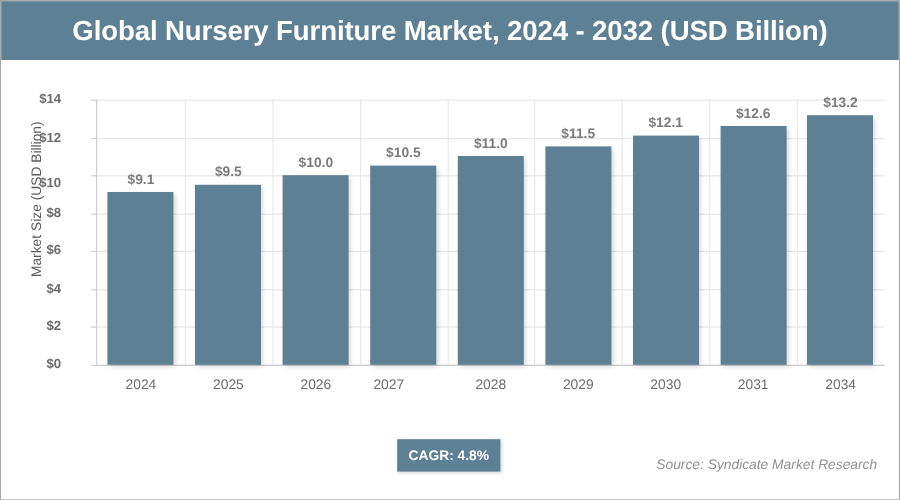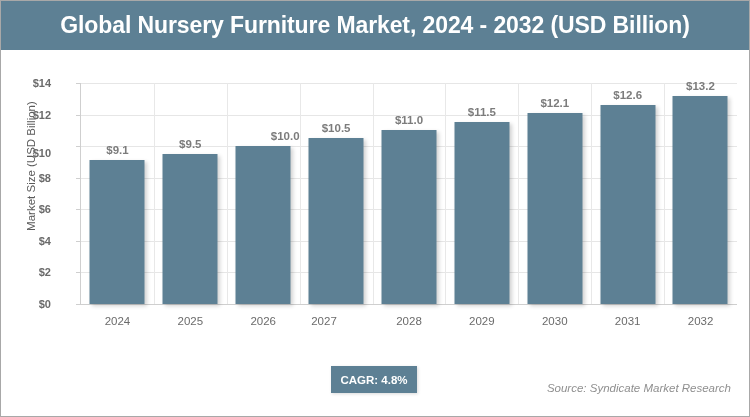--- a/index.html
+++ b/index.html
@@ -162,21 +162,21 @@
           <div class="bar-slot" style="left: 0px; width: 72.8889px;">
             <div class="bar" style="height: 143.65px; background: rgb(93, 128, 148);"></div>
             <div class="bar-value" style="bottom: 147.65px;">$9.1</div>
           </div>
           <div class="bar-slot" style="left: 72.8889px; width: 72.8889px;">
             <div class="bar" style="height: 149.964px; background: rgb(93, 128, 148);"></div>
             <div class="bar-value" style="bottom: 153.964px;">$9.5</div>
           </div>
           <div class="bar-slot" style="left: 145.778px; width: 72.8889px;">
             <div class="bar" style="height: 157.857px; background: rgb(93, 128, 148);"></div>
-            <div class="bar-value" style="bottom: 161.857px; margin-left: 22px;">$10.0</div>
+            <div class="bar-value" style="bottom: 161.857px;">$10.0</div>
           </div>
           <div class="bar-slot" style="left: 218.667px; width: 72.8889px;">
             <div class="bar" style="height: 165.75px; background: rgb(93, 128, 148);"></div>
             <div class="bar-value" style="bottom: 169.75px;">$10.5</div>
           </div>
           <div class="bar-slot" style="left: 291.556px; width: 72.8889px;">
             <div class="bar" style="height: 173.643px; background: rgb(93, 128, 148);"></div>
             <div class="bar-value" style="bottom: 177.643px;">$11.0</div>
           </div>
           <div class="bar-slot" style="left: 364.444px; width: 72.8889px;">
@@ -198,21 +198,21 @@
         </div>
       <div id="xticks">
           <div class="xtick-label" style="left: 36.4444px;">2024</div>
           <div class="xtick-label" style="left: 109.333px; text-align: right;">2025</div>
           <div class="xtick-label" style="left: 182.222px;">2026</div>
           <div class="xtick-label" style="left: 243px;">2027</div>
           <div class="xtick-label" style="left: 328px;">2028</div>
           <div class="xtick-label" style="left: 400.889px;">2029</div>
           <div class="xtick-label" style="left: 473.778px;">2030</div>
           <div class="xtick-label" style="left: 546.667px;">2031</div>
-          <div class="xtick-label" style="left: 619.556px;">2032</div>
+          <div class="xtick-label" style="left: 619.556px;">2034</div>
         </div>
     </div>
 
   </div>
 
   <div class="cagr-badge">CAGR: 4.8%</div>
   <div class="source">Source: Syndicate Market Research</div>
 
 </div>
 

